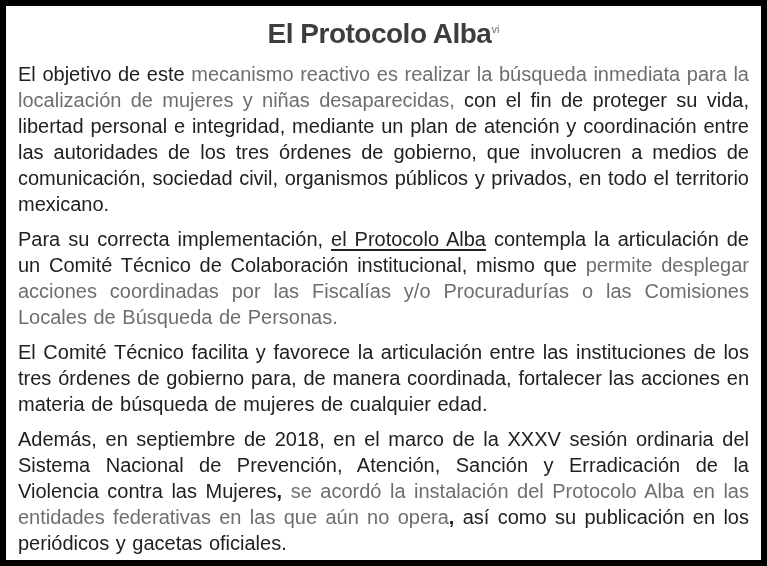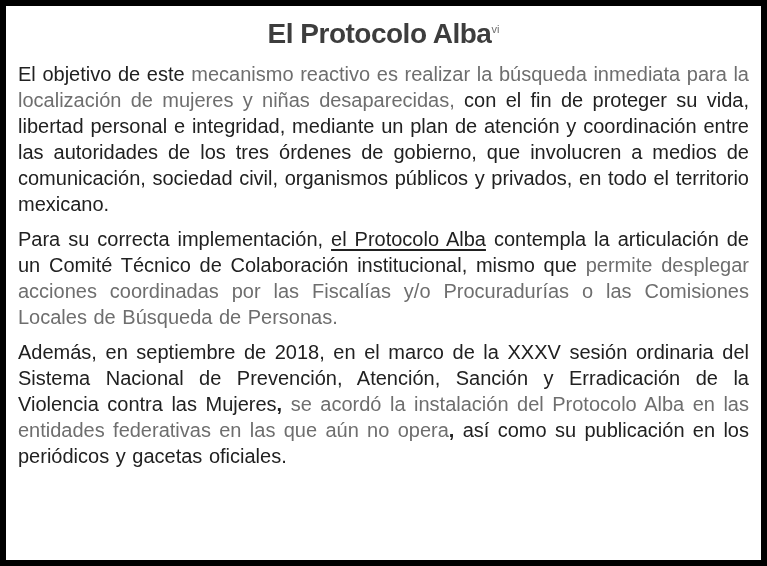--- a/index.html
+++ b/index.html
@@ -51,15 +51,16 @@
   .seg-bold   { color: var(--dark, #212121); font-weight: bold; }
 </style>
 </head>
 <body>
 
 <div class="frame">
   <h1 class="doc-title"><span>El Protocolo Alba</span><sup>vi</sup></h1>
   <div class="doc-body" id="doc-body">
       <p><span class="seg-dark">El objetivo de este </span><span class="seg-gray">mecanismo reactivo es realizar la búsqueda inmediata para la localización de mujeres y niñas desaparecidas,</span><span class="seg-dark"> con el fin de proteger su vida, libertad personal e integridad, mediante un plan de atención y coordinación entre las autoridades de los tres órdenes de gobierno, que involucren a medios de comunicación, sociedad civil, organismos públicos y privados, en todo el territorio mexicano.</span></p>
       <p><span class="seg-dark">Para su correcta implementación, </span><span class="seg-underline">el Protocolo Alba</span><span class="seg-dark"> contempla la articulación de un Comité Técnico de Colaboración institucional, mismo que </span><span class="seg-gray">permite desplegar acciones coordinadas por las Fiscalías y/o Procuradurías o las Comisiones Locales de Búsqueda de Personas.</span></p>
+      <p><span class="seg-dark">El Comité Técnico facilita y favorece la articulación entre las instituciones de los tres órdenes de gobierno para, de manera coordinada, fortalecer las acciones en materia de búsqueda de mujeres de cualquier edad.</span></p>
       <p><span class="seg-dark">Además, en septiembre de 2018, en el marco de la XXXV sesión ordinaria del Sistema Nacional de Prevención, Atención, Sanción y Erradicación de la Violencia contra las Mujeres</span><span class="seg-bold">,</span><span class="seg-gray"> se acordó la instalación del Protocolo Alba en las entidades federativas en las que aún no opera</span><span class="seg-bold">,</span><span class="seg-dark"> así como su publicación en los periódicos y gacetas oficiales.</span></p>
     </div>
 </div>
 
 </body></html>

